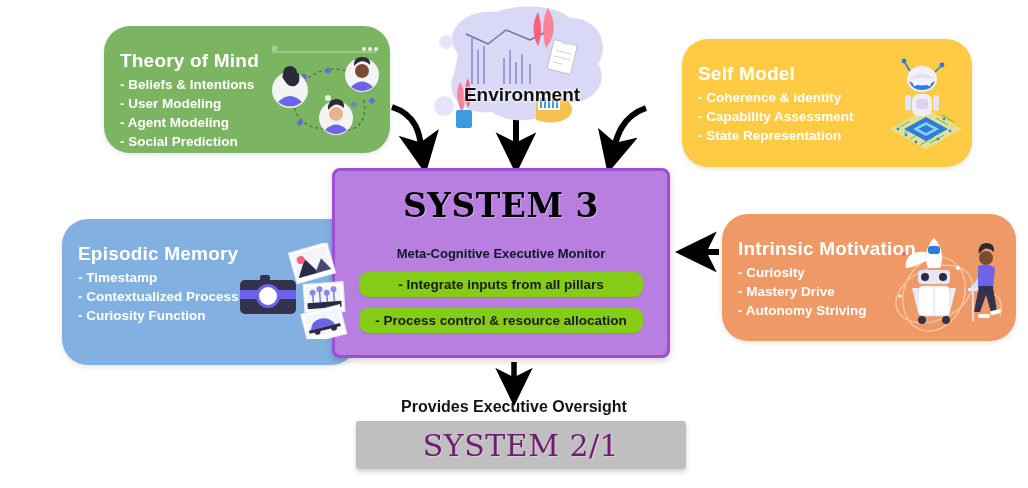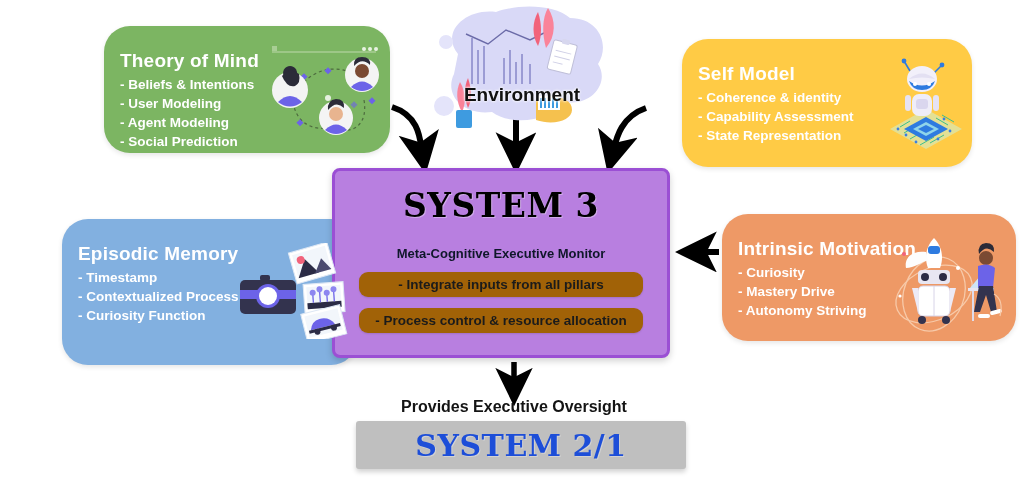--- a/index.html
+++ b/index.html
@@ -75,21 +75,21 @@
   }
   #sys3 .s3-sub {
     margin-top: 24px;
     font-size: 13px;
     font-weight: 700;
     color: #0f172a;
   }
   .pill {
     margin-top: 11px;
     width: 284px;
-    background: #a16207;
+    background: #84cc16;
     border-radius: 9px;
     text-align: center;
     font-size: 13.5px;
     font-weight: 700;
     color: #1b1b1b;
     padding: 5px 6px;
     box-shadow: 0 1px 2px rgba(0,0,0,.12);
   }
 
   
@@ -105,22 +105,22 @@
     position: absolute;
     left: 356px; top: 421px; width: 330px; height: 48px;
     background: #BFBFBF;
     border-radius: 3px;
     display: flex; align-items: center; justify-content: center;
     box-shadow: 0 3px 5px rgba(0,0,0,.18);
   }
   #sys21 .s21-text {
     font-family: "DejaVu Serif", serif;
     font-size: 30px;
-    font-weight: 700;
-    color: #1d4ed8;
+    font-weight: 400;
+    color: #701a75;
     letter-spacing: .5px;
     text-shadow: 1px 1px 0 rgba(255,255,255,.30);
   }
 
   
   #env { position: absolute; left: 414px; top: 2px; width: 216px; height: 140px; }
   #env .env-label {
     position: absolute;
     left: 0; top: 82px; width: 216px;
     text-align: center;

